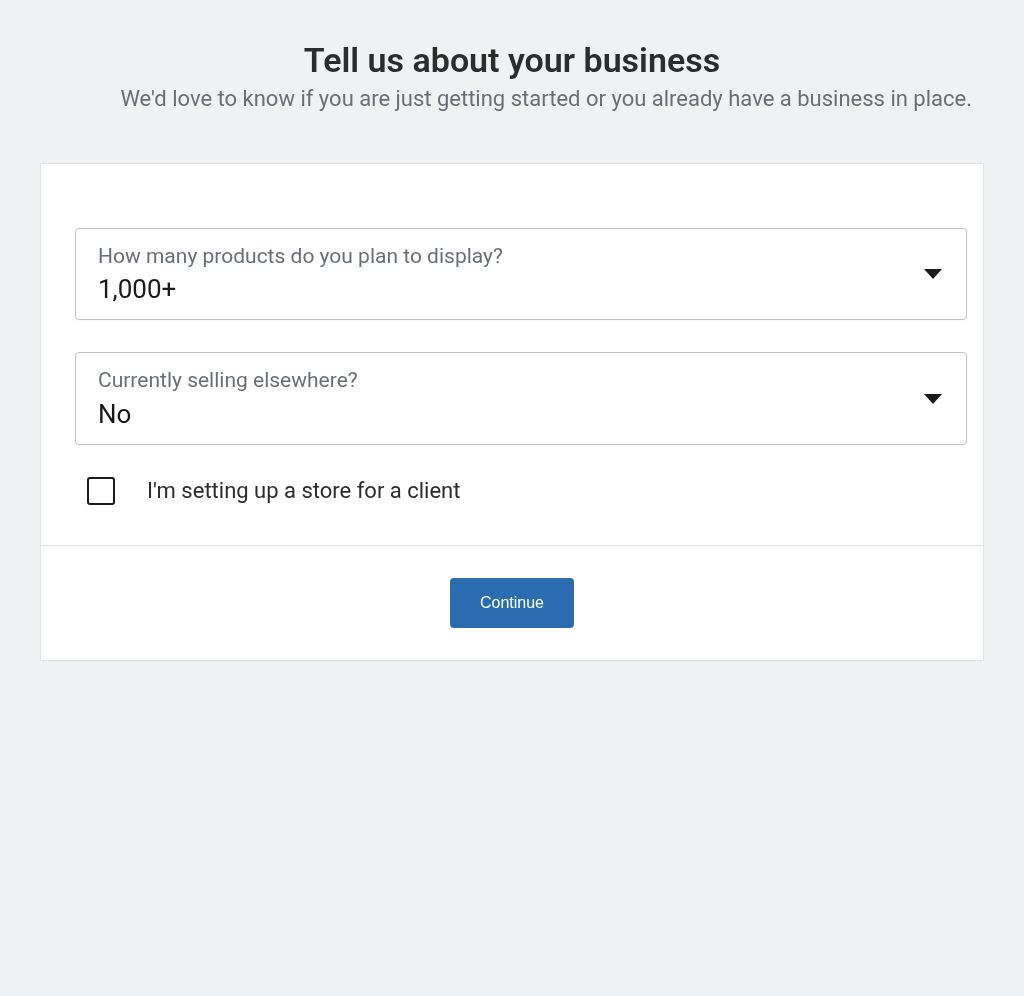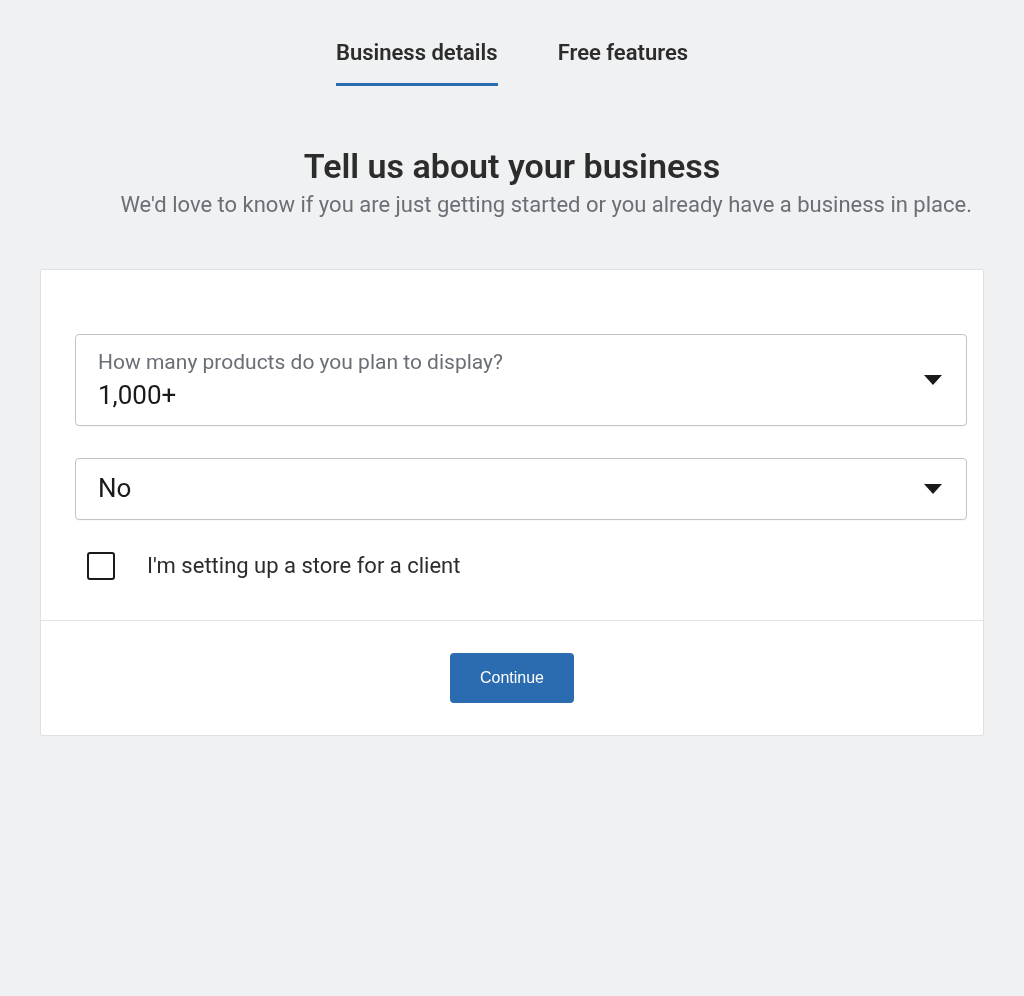--- a/index.html
+++ b/index.html
@@ -127,38 +127,35 @@
       border-radius: 4px;
       padding: 16px 30px;
       cursor: pointer;
     }
   </style>
 </head>
 <body>
 
 <div class="container">
 
-  <div class="tabs">
-    <div class="tab active">Business details</div>
-    <div class="tab">Free features</div>
-  </div>
 
   <h1 class="heading">Tell us about your business</h1>
   <p class="subheading">We'd love to know if you are just getting started or you already have a business in place.</p>
 
   <div class="card">
     <div class="card-body">
 
       <div class="select-field">
         <div class="select-label">How many products do you plan to display?</div>
         <div class="select-value">1,000+</div>
         <div class="select-caret"></div>
       </div>
 
       <div class="select-field">
+        <div class="select-label">Currently selling elsewhere?</div>
         <div class="select-value">No</div>
         <div class="select-caret"></div>
       </div>
 
       <div class="checkbox-row">
         <div class="checkbox"></div>
         <span class="checkbox-label">I'm setting up a store for a client</span>
       </div>
 
     </div>

